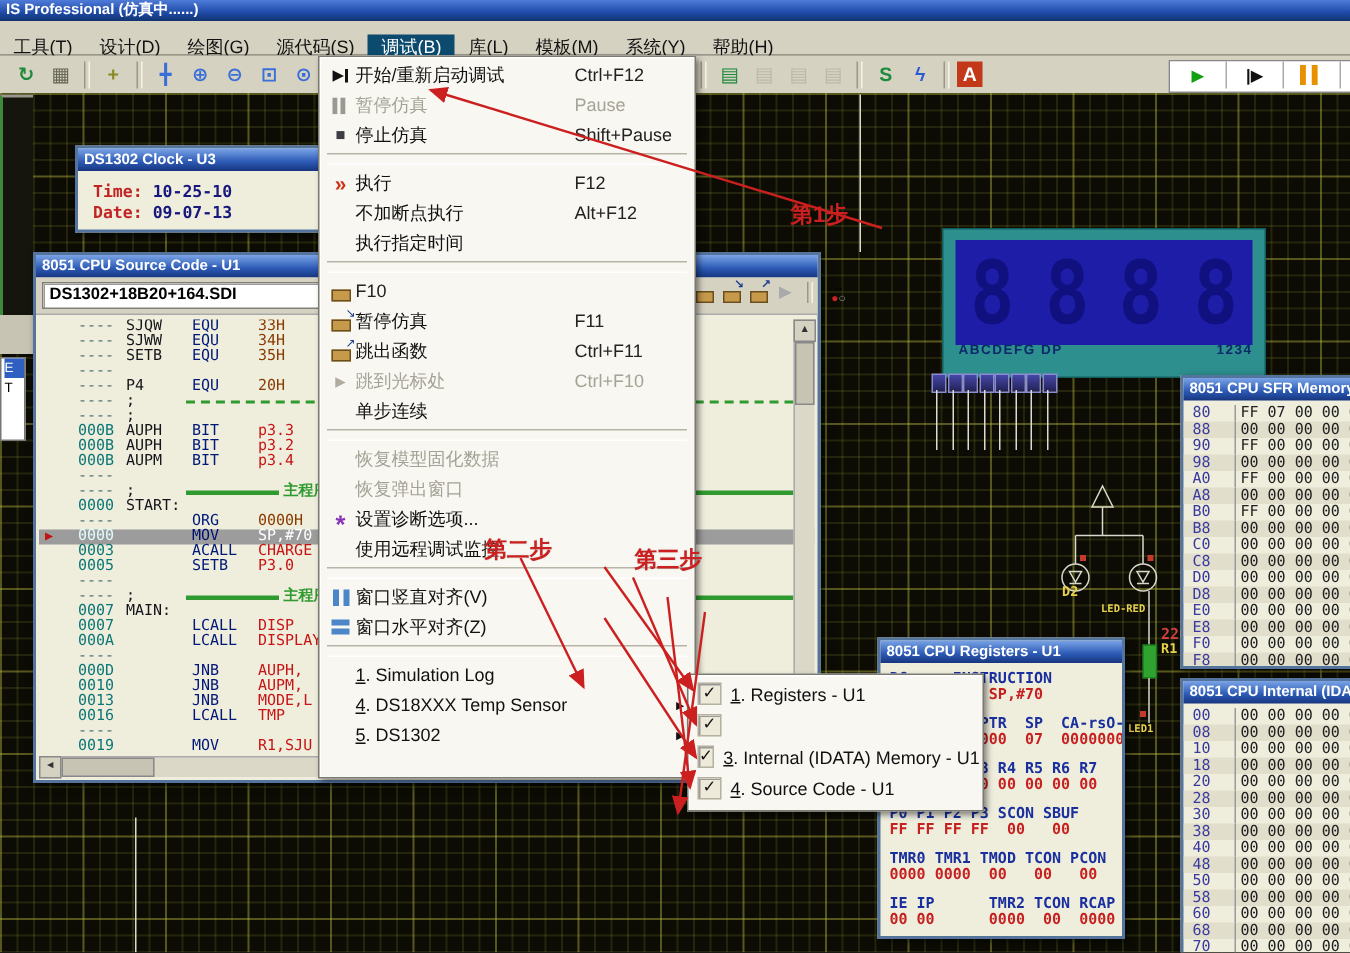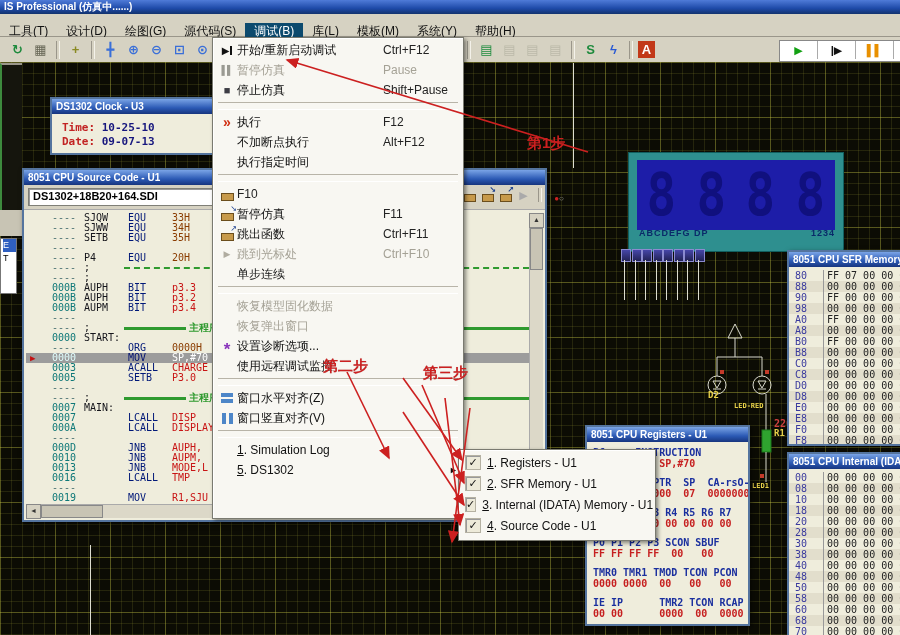--- a/index.html
+++ b/index.html
@@ -505,51 +505,56 @@
         <span class="mlabel">设置诊断选项...</span>
         <span class="msc"></span>
       </div>
       <div class="mrow">
         <span class="micon "></span>
         <span class="mlabel">使用远程调试监控</span>
         <span class="msc"></span>
       </div>
       <div class="msep"></div>
       <div class="mrow">
+        <span class="micon ic-alignv"></span>
+        <span class="mlabel">窗口竖直对齐(V)</span>
+        <span class="msc"></span>
+      </div>
+      <div class="mrow">
         <span class="micon ic-alignh"></span>
         <span class="mlabel">窗口水平对齐(Z)</span>
         <span class="msc"></span>
       </div>
-      <div class="mrow">
-        <span class="micon ic-alignv"></span>
-        <span class="mlabel">窗口竖直对齐(V)</span>
-        <span class="msc"></span>
-      </div>
       <div class="msep"></div>
       <div class="mrow">
         <span class="micon "></span>
         <span class="mlabel"><span class="u">1</span>. Simulation Log</span>
         <span class="msc"></span>
+      </div>
+      <div class="mrow">
+        <span class="micon "></span>
+        <span class="mlabel"><span class="u">4</span>. DS18XXX Temp Sensor</span>
+        <span class="msc"></span>
+        <span class="marr">►</span>
       </div>
       <div class="mrow">
         <span class="micon "></span>
         <span class="mlabel"><span class="u">5</span>. DS1302</span>
         <span class="msc"></span>
         <span class="marr">►</span>
       </div>
     </div>
 
   <div class="popup" style="left:458px;top:449px;width:192px;height:86px;z-index:55" id="cpusubmenu">
       <div class="smrow">
         <span class="smchk">✓</span>
         <span class="mlabel"><span class="u">1</span>. Registers - U1</span>
       </div>
       <div class="smrow">
         <span class="smchk">✓</span>
-        <span class="mlabel"><span class="u">2</span>. SFR Memory - U1</span>
       </div>
       <div class="smrow">
         <span class="smchk">✓</span>
         <span class="mlabel"><span class="u">3</span>. Internal (IDATA) Memory - U1</span>
       </div>
       <div class="smrow">
         <span class="smchk">✓</span>
         <span class="mlabel"><span class="u">4</span>. Source Code - U1</span>
       </div>
     </div>

